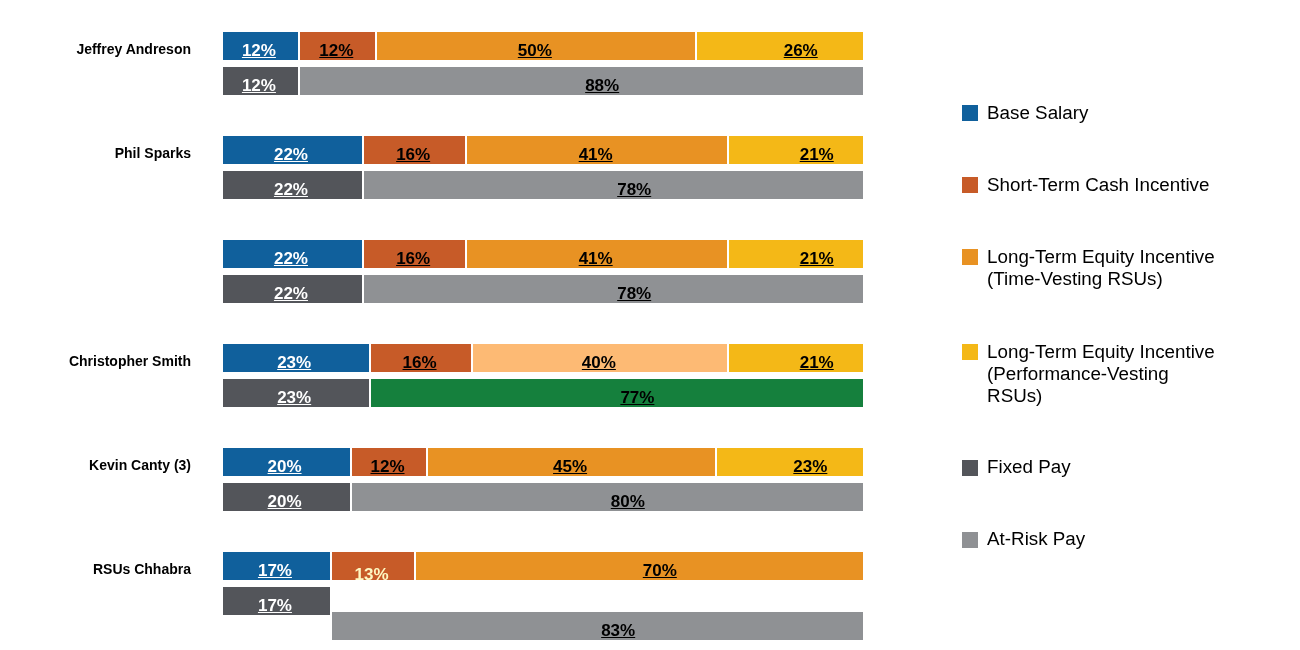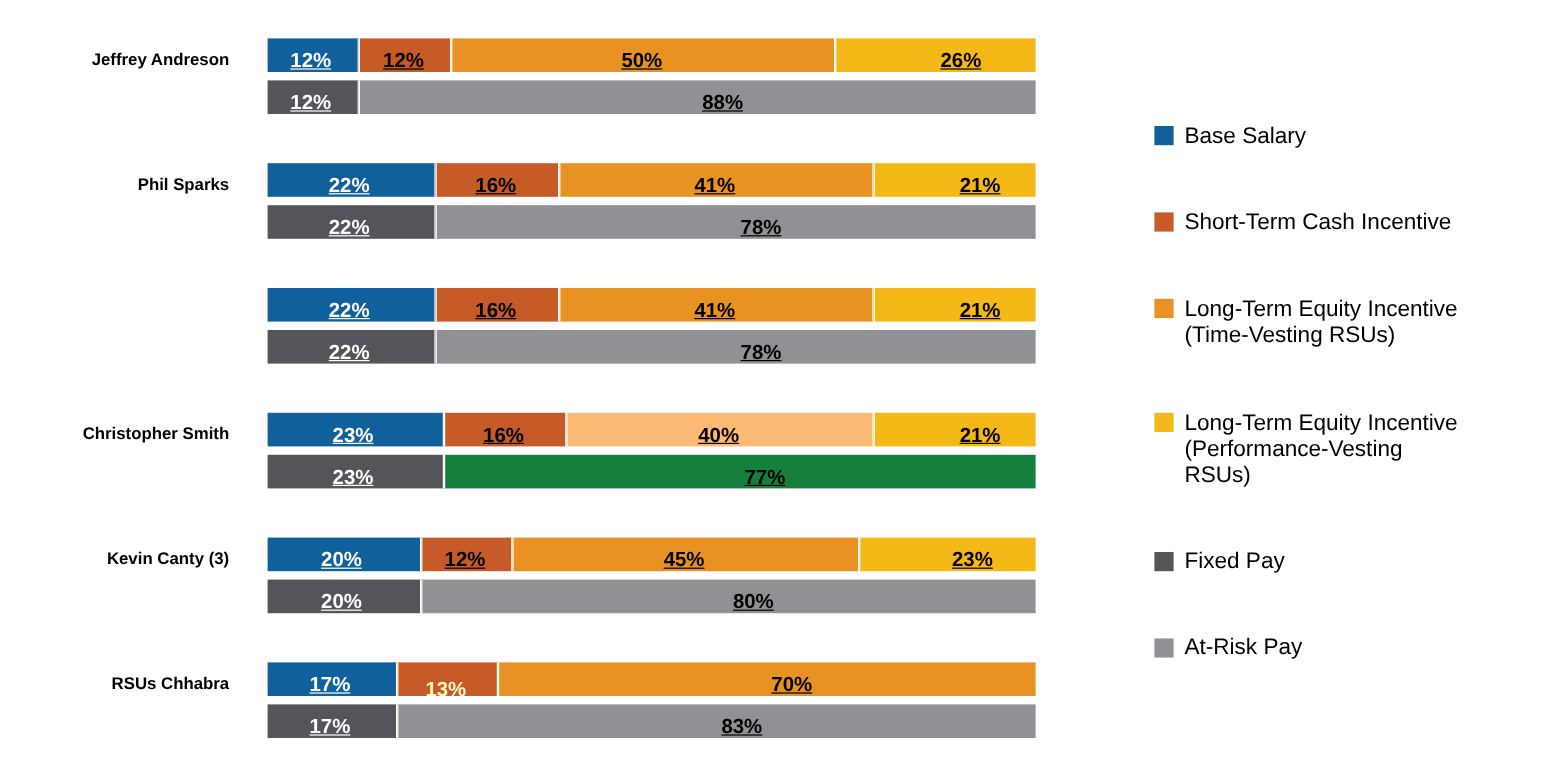--- a/index.html
+++ b/index.html
@@ -184,21 +184,21 @@
             <span class="seg-lbl">13%</span>
           </div>
         <div class="seg" style="width: 70%; background: rgb(232, 146, 35); color: rgb(0, 0, 0);">
             <span class="seg-lbl">70%</span>
           </div>
       </div>
       <div class="bar bar-split">
         <div class="seg" style="width: 17%; background: rgb(83, 85, 90); color: rgb(255, 255, 255);">
             <span class="seg-lbl">17%</span>
           </div>
-        <div class="seg" style="width: 83%; background: rgb(143, 145, 148); color: rgb(0, 0, 0);">
+        <div class="seg" style="width: 83%; background: rgb(143, 145, 148); color: rgb(0, 0, 0); margin-top: 25px;">
             <span class="seg-lbl">83%</span>
           </div>
       </div>
     </div>
   </div>
   <div class="legend">
     <div class="legend-item" style="top:105.0px">
       <span class="swatch" style="background: rgb(16, 96, 156);"></span>
       <span class="legend-label">Base Salary</span>
     </div>

